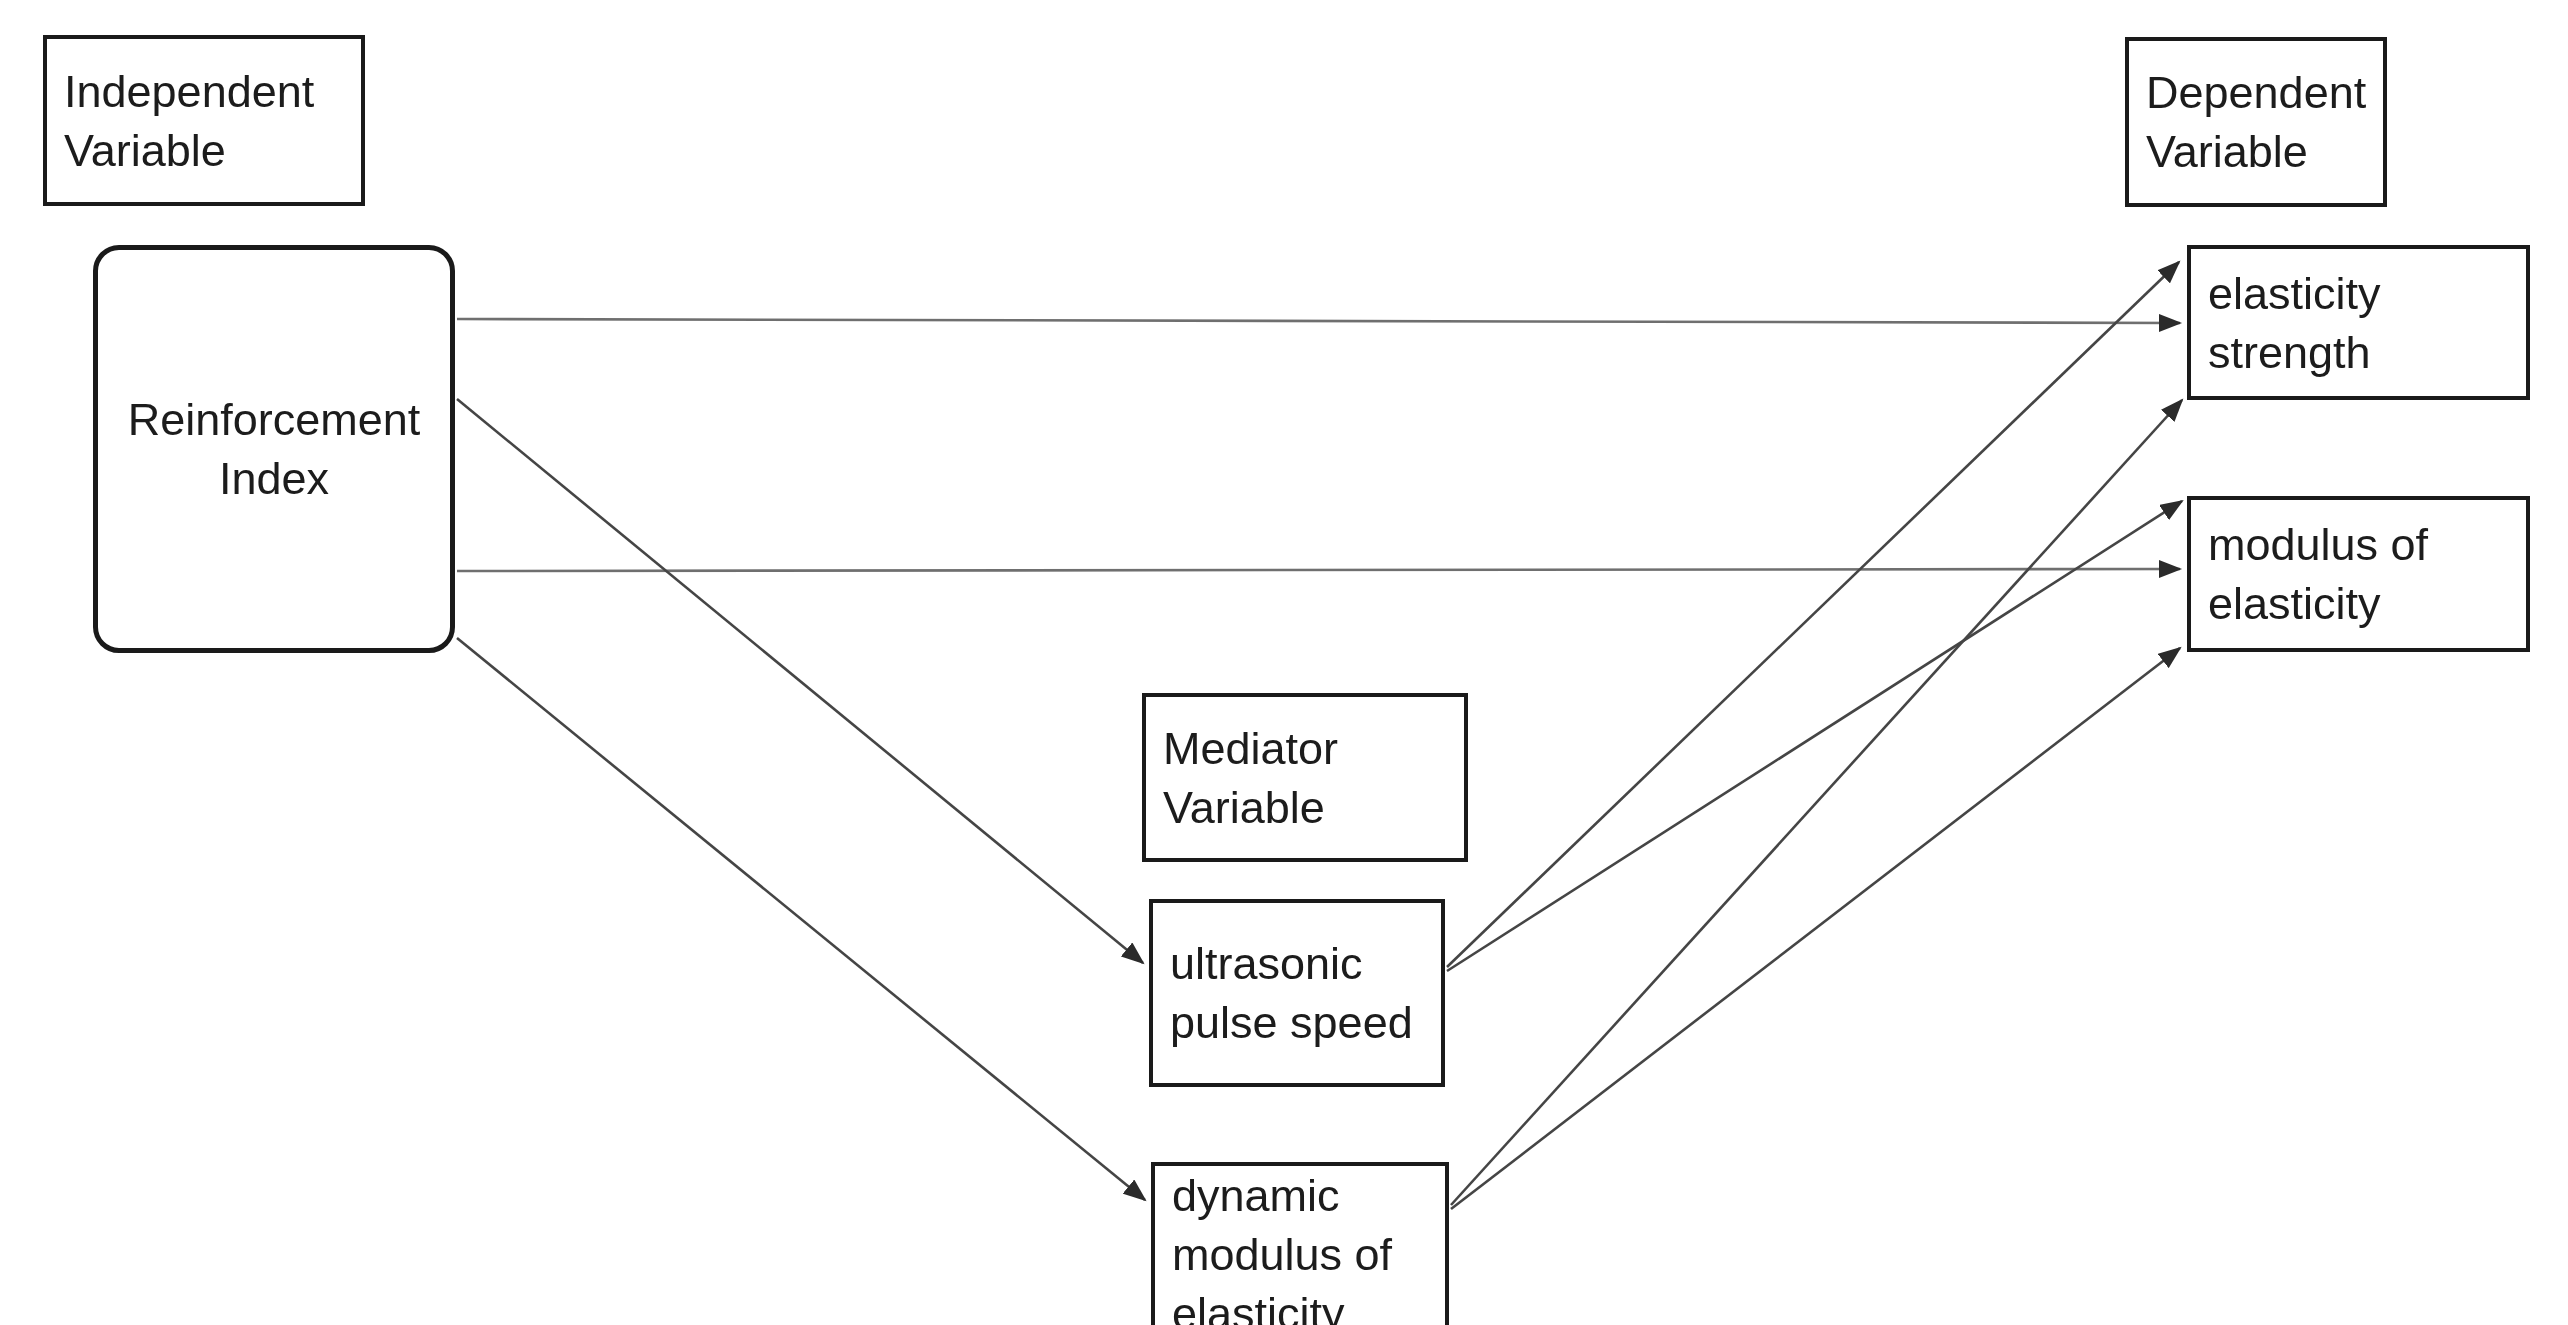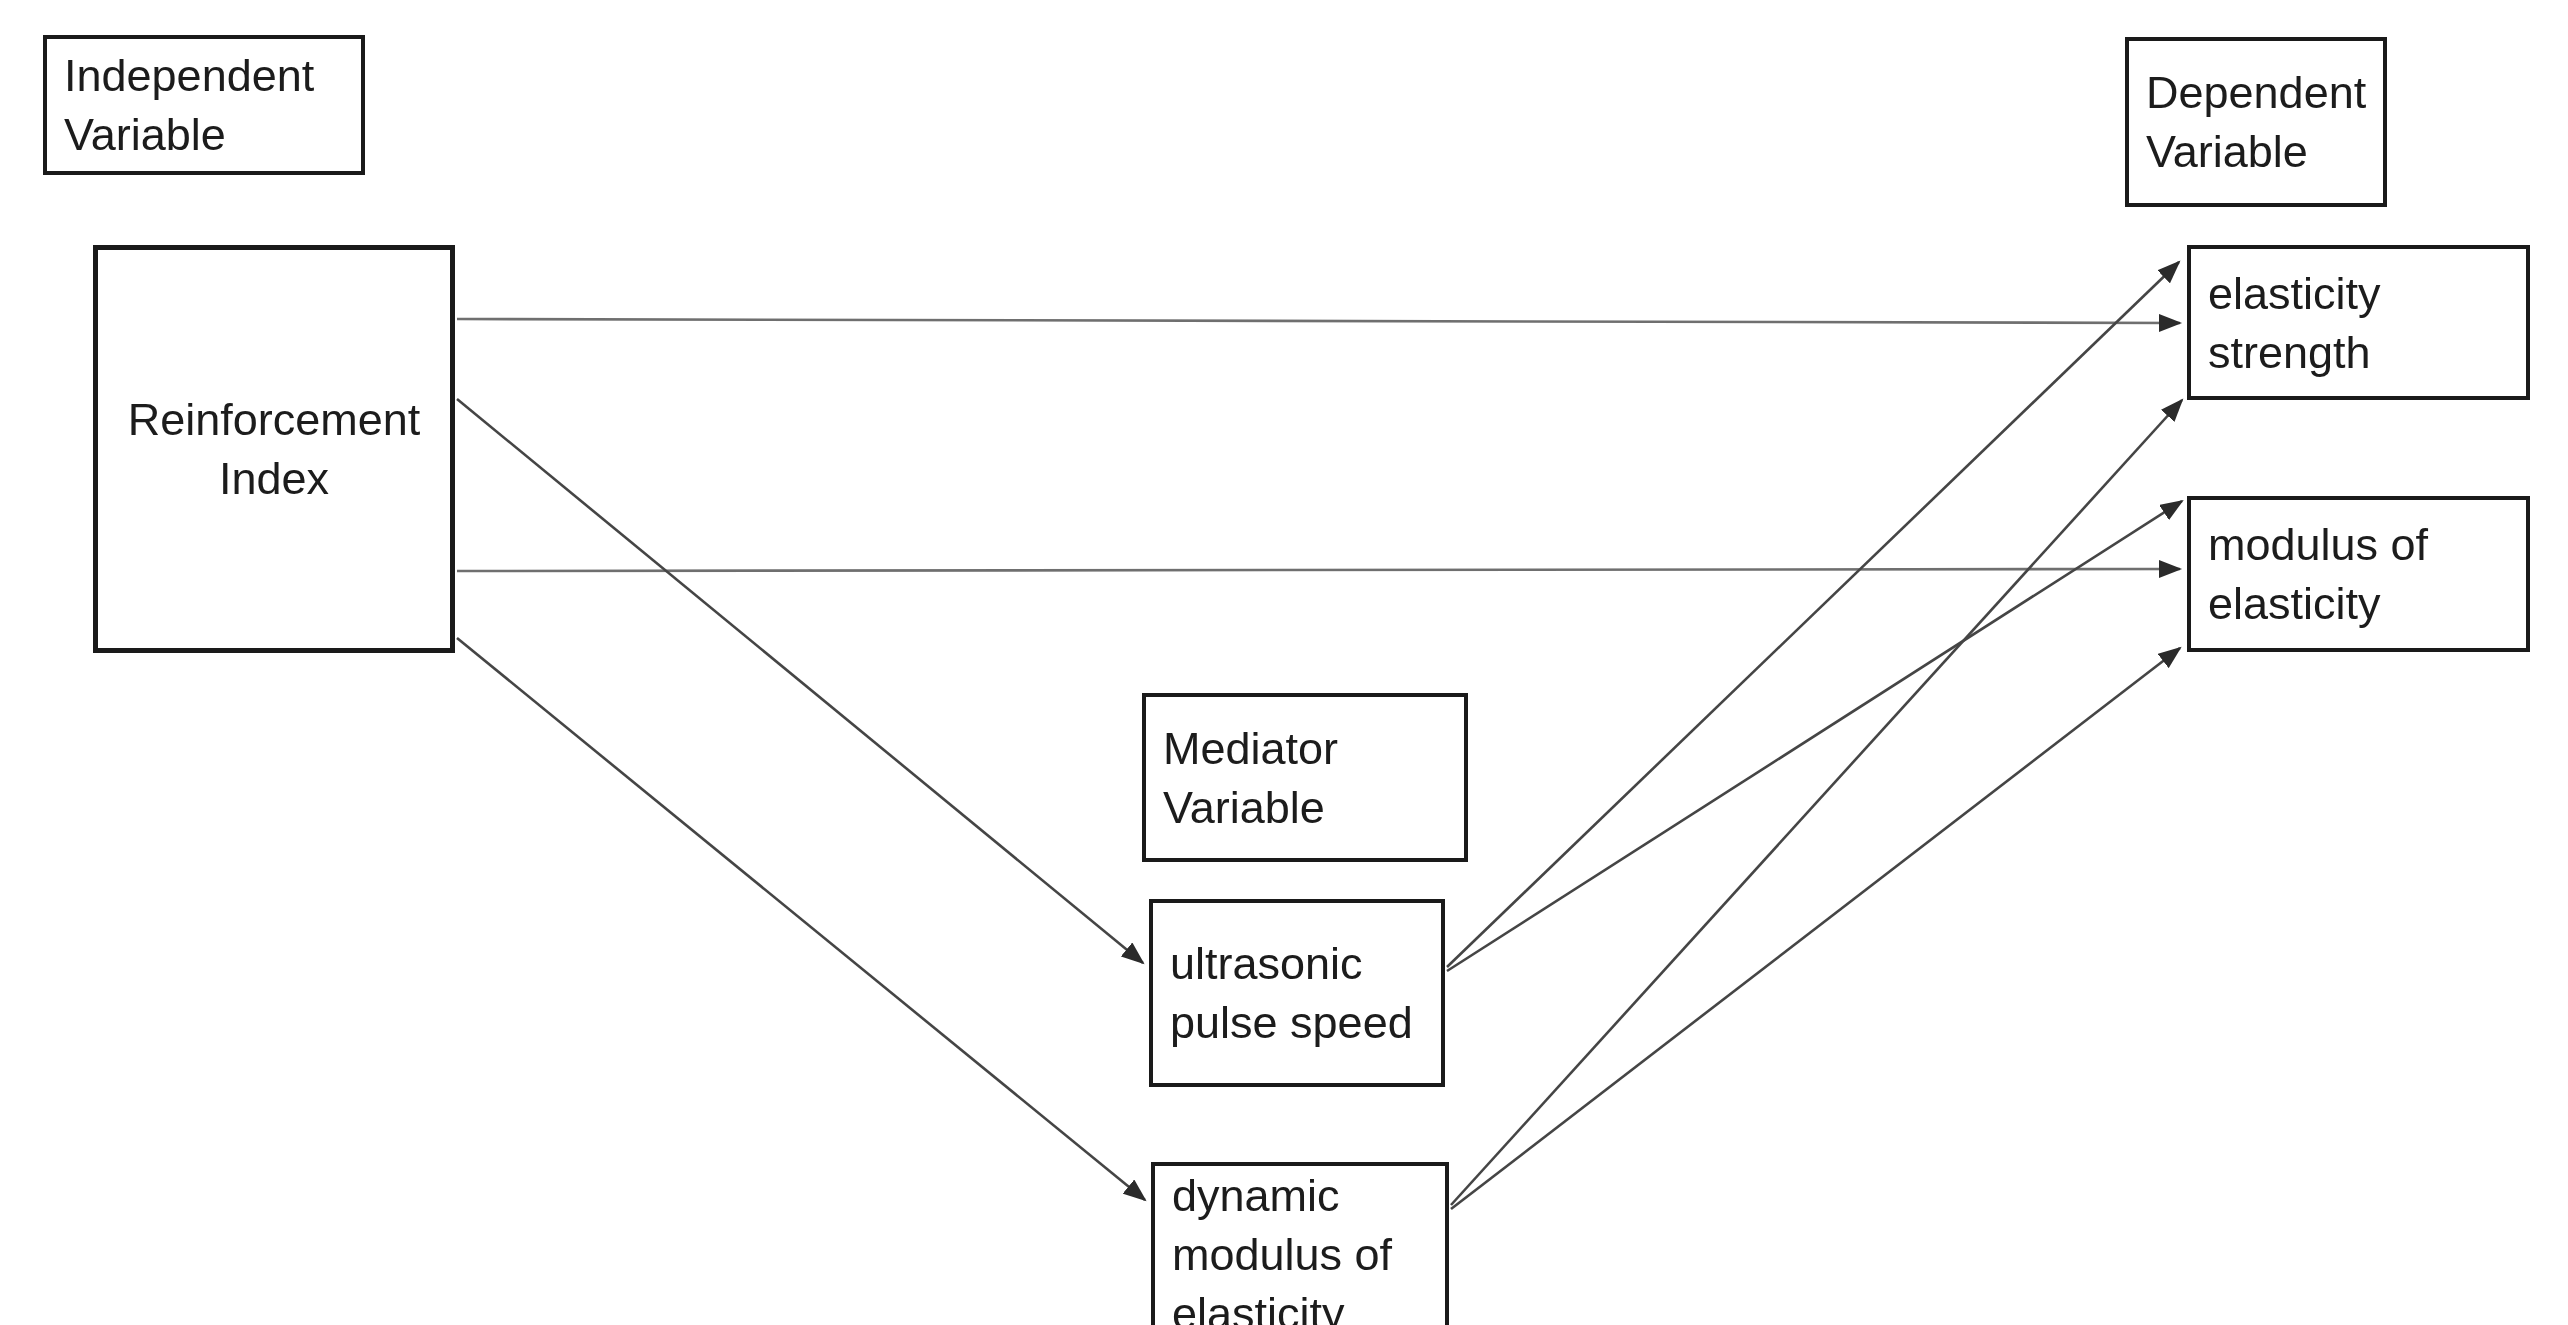--- a/index.html
+++ b/index.html
@@ -42,22 +42,22 @@
   .node.align-left {
     align-items: flex-start;
     padding-left: 17px;
     padding-right: 6px;
   }
   .node.align-center {
     align-items: center;
     text-align: center;
   }
   
-  .box-independent { left: 43px;   top: 35px;   width: 322px; height: 140px; }
-  .box-reinforcement { left: 93px; top: 245px;  width: 362px; height: 408px; border-width: 5px; }
+  .box-independent { left: 43px;   top: 35px;   width: 322px; height: 171px; }
+  .box-reinforcement { left: 93px; top: 245px;  width: 362px; height: 408px; border-width: 5px; border-radius: 26px; }
   .box-dependent { left: 2125px;  top: 37px;   width: 262px; height: 170px; }
   .box-compressive { left: 2187px; top: 245px; width: 343px; height: 155px; }
   .box-modulus { left: 2187px;    top: 496px;  width: 343px; height: 156px; }
   .box-mediator { left: 1098px;   top: 693px;  width: 326px; height: 169px; margin-left: 44px; }
   .box-ultrasonic { left: 1149px; top: 899px;  width: 296px; height: 188px; }
   .box-dynamic { left: 1151px;    top: 1121px; width: 298px; height: 184px; margin-top: 41px; }
 </style>
 </head>
 <body>
 

